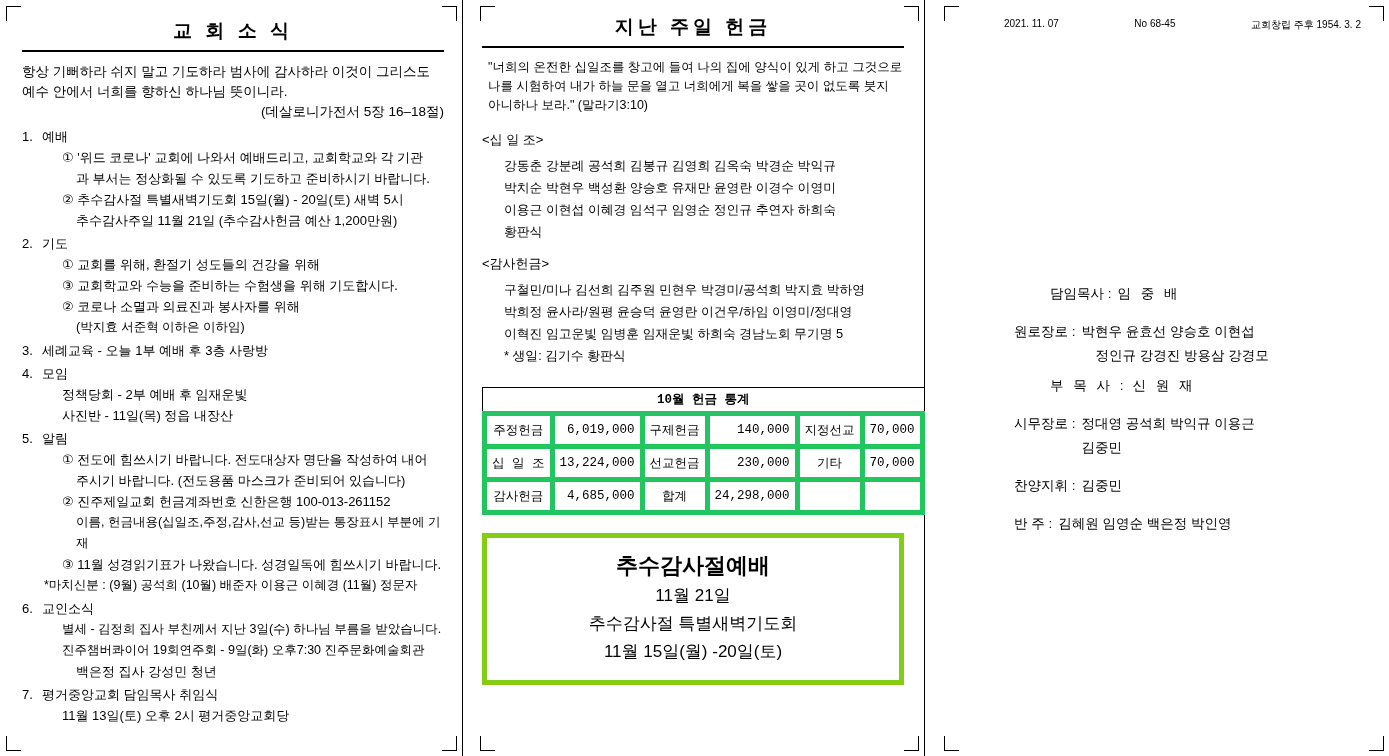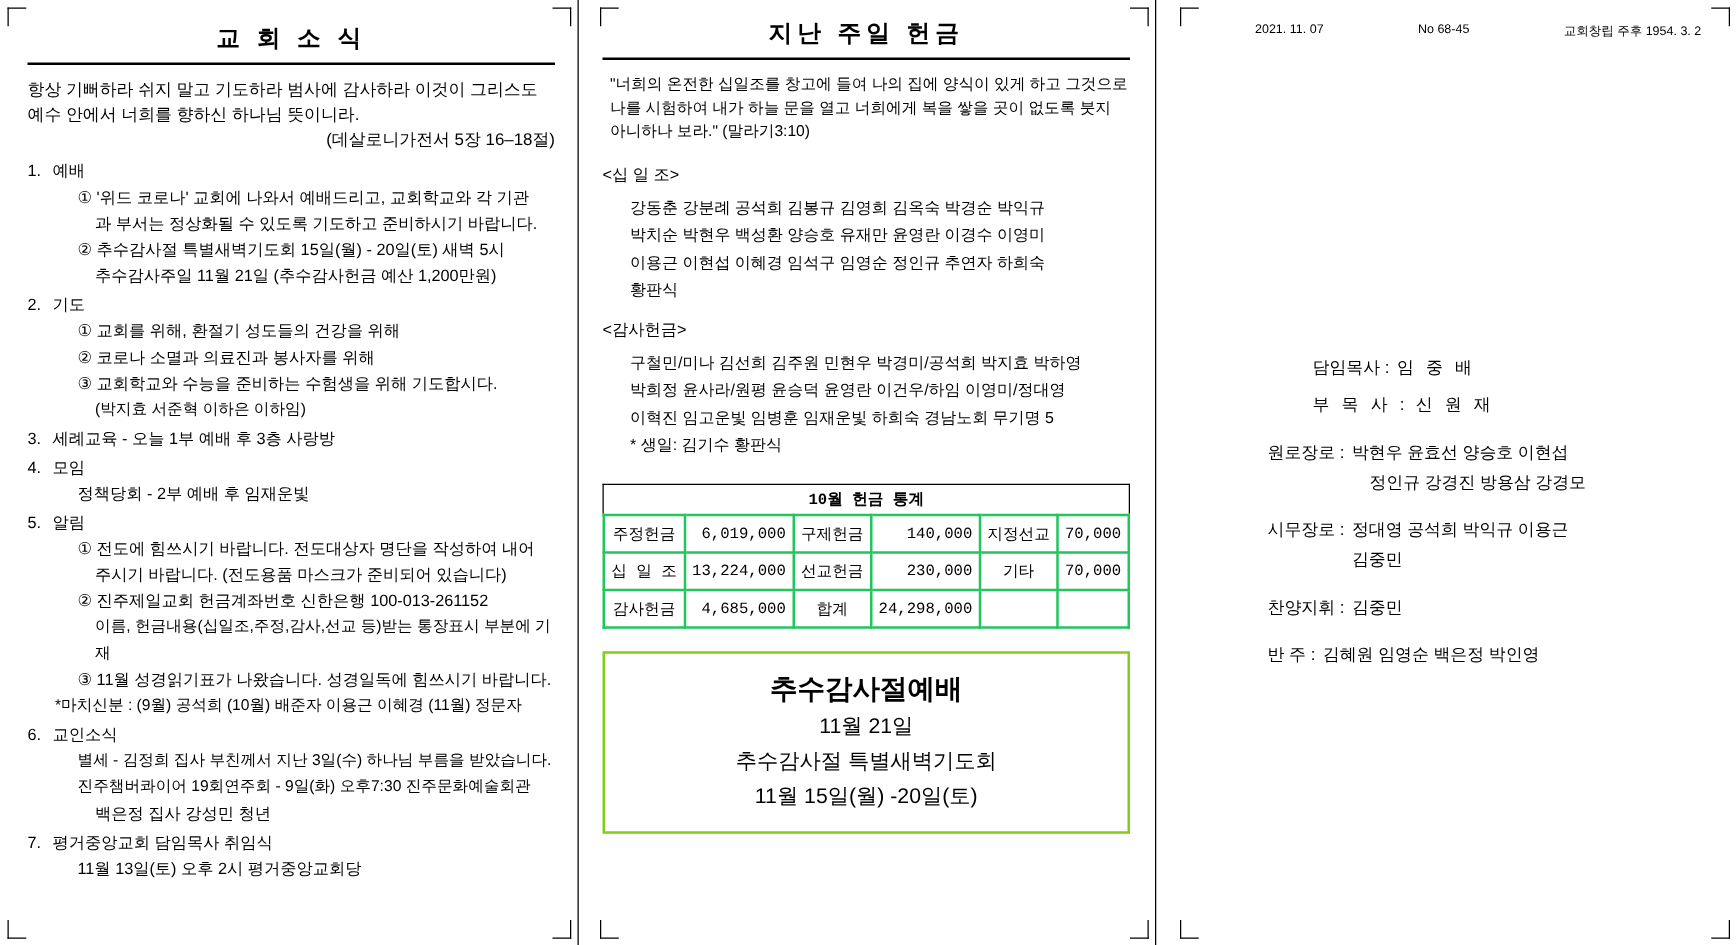--- a/index.html
+++ b/index.html
@@ -58,31 +58,31 @@
   .sect{font-size:13px;line-height:22px;margin:0 0 4px 0;}
   .names{font-size:12.8px;line-height:22px;padding-left:22px;}
   .mt10{margin-top:10px;}
 
   table.stats{
     border-collapse:collapse;width:100%;margin-top:20px;
     font-size:12.5px;
     font-family:Liberation Mono, monospace;
   }
   table.stats td,table.stats th{
-    border:2px solid #22c55e;padding:3px 5px;height:22px;
+    border:5px solid #22c55e;padding:3px 5px;height:22px;
   }
   table.stats caption{
     caption-side:top;border:1px solid #000;border-bottom:none;
     font-size:12.5px;font-weight:bold;padding:3px 0;
   }
   .num-cell{text-align:right;}
   .lab-cell{text-align:center;white-space:nowrap;}
 
   .notice{
-    border:2px solid #84cc16;margin-top:18px;text-align:center;padding:12px 0 14px 0;
+    border:5px solid #84cc16;margin-top:18px;text-align:center;padding:12px 0 14px 0;
   }
   .notice .big{font-size:22px;font-weight:bold;line-height:32px;}
   .notice .mid{font-size:17px;line-height:28px;}
 
   
   .hdr3{font-size:10px;display:flex;justify-content:space-between;padding:4px 8px 0 60px;}
   .staff{margin-top:250px;font-size:13.5px;line-height:24px;}
   .staff .row{display:flex;margin-bottom:14px;}
   .staff .lab{white-space:nowrap;}
   .staff .val{padding-left:6px;}
@@ -124,30 +124,31 @@
       <li>
         <span class="num">1.</span><span>예배</span>
         <div class="lvl2">① '위드 코로나' 교회에 나와서 예배드리고, 교회학교와 각 기관</div>
         <div class="lvl3">과 부서는 정상화될 수 있도록 기도하고 준비하시기 바랍니다.</div>
         <div class="lvl2">② 추수감사절 특별새벽기도회  15일(월) - 20일(토) 새벽 5시</div>
         <div class="lvl3">추수감사주일 11월 21일  (추수감사헌금 예산 1,200만원)</div>
       </li>
       <li>
         <span class="num">2.</span><span>기도</span>
         <div class="lvl2">① 교회를 위해, 환절기 성도들의 건강을 위해</div>
+        <div class="lvl2">③ 교회학교와 수능을 준비하는 수험생을 위해 기도합시다.</div>
         <div class="lvl2">② 코로나 소멸과 의료진과 봉사자를 위해</div>
-        <div class="lvl2">③ 교회학교와 수능을 준비하는 수험생을 위해 기도합시다.</div>
         <div class="lvl3 small">(박지효 서준혁 이하은 이하임)</div>
       </li>
       <li>
         <span class="num">3.</span><span>세례교육 - 오늘 1부 예배 후   3층 사랑방</span>
       </li>
       <li>
         <span class="num">4.</span><span>모임</span>
         <div class="lvl2">정책당회 - 2부 예배 후 임재운빛</div>
+        <div class="lvl2">사진반 - 11일(목) 정읍 내장산</div>
       </li>
       <li>
         <span class="num">5.</span><span>알림</span>
         <div class="lvl2">① 전도에 힘쓰시기 바랍니다. 전도대상자 명단을 작성하여 내어</div>
         <div class="lvl3">주시기 바랍니다. (전도용품 마스크가 준비되어 있습니다)</div>
         <div class="lvl2">② 진주제일교회  헌금계좌번호     신한은행 100-013-261152</div>
         <div class="lvl3 small">이름, 헌금내용(십일조,주정,감사,선교 등)받는 통장표시 부분에 기재</div>
         <div class="lvl2">③ 11월 성경읽기표가 나왔습니다. 성경일독에 힘쓰시기 바랍니다.</div>
         <div class="lvl1 small">*마치신분 : (9월) 공석희 (10월) 배준자 이용근 이혜경 (11월) 정문자</div>
       </li>
@@ -230,33 +231,33 @@
       <span>2021. 11. 07</span>
       <span>No  68-45</span>
       <span>교회창립 주후 1954. 3. 2</span>
     </div>
 
     <div class="staff center-block">
       <div class="row" style="padding-left:36px;">
         <span class="lab">담임목사 :</span>
         <span class="val spread">임  중  배</span>
       </div>
-      <div class="row" style="padding-left:36px;margin-top:-8px;">
-        <span class="lab spread">부 목 사 :</span>
-        <span class="val spread">신  원  재</span>
-      </div>
-
       <div class="row">
         <span class="lab">원로장로 :</span>
         <span class="val">
           <div>박현우 윤효선 양승호 이현섭</div>
           <div style="padding-left:14px;">정인규 강경진 방용삼 강경모</div>
         </span>
       </div>
 
+      <div class="row" style="padding-left:36px;margin-top:-8px;">
+        <span class="lab spread">부 목 사 :</span>
+        <span class="val spread">신  원  재</span>
+      </div>
+
       <div class="row">
         <span class="lab">시무장로 :</span>
         <span class="val">
           <div>정대영 공석희 박익규 이용근</div>
           <div>김중민</div>
         </span>
       </div>
 
       <div class="row">
         <span class="lab">찬양지휘 :</span>

